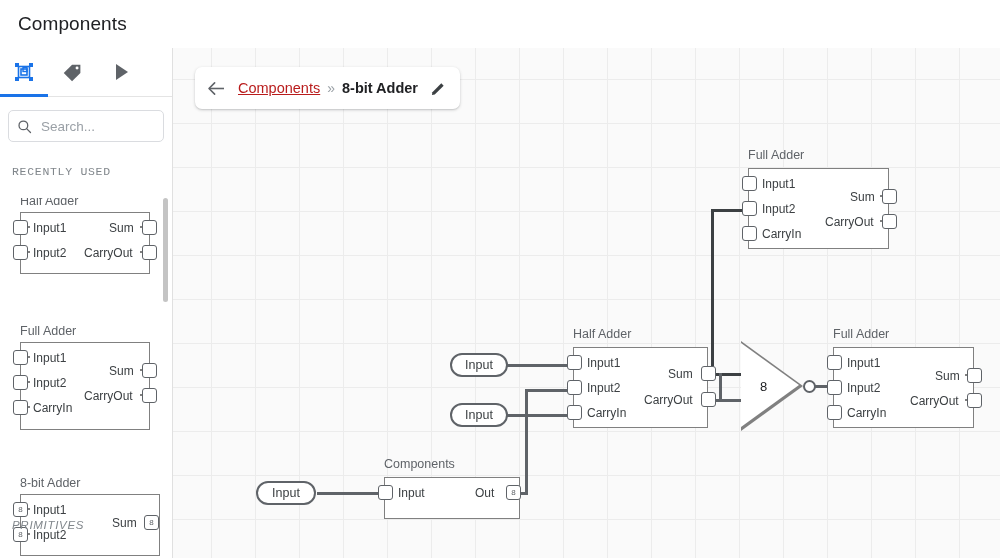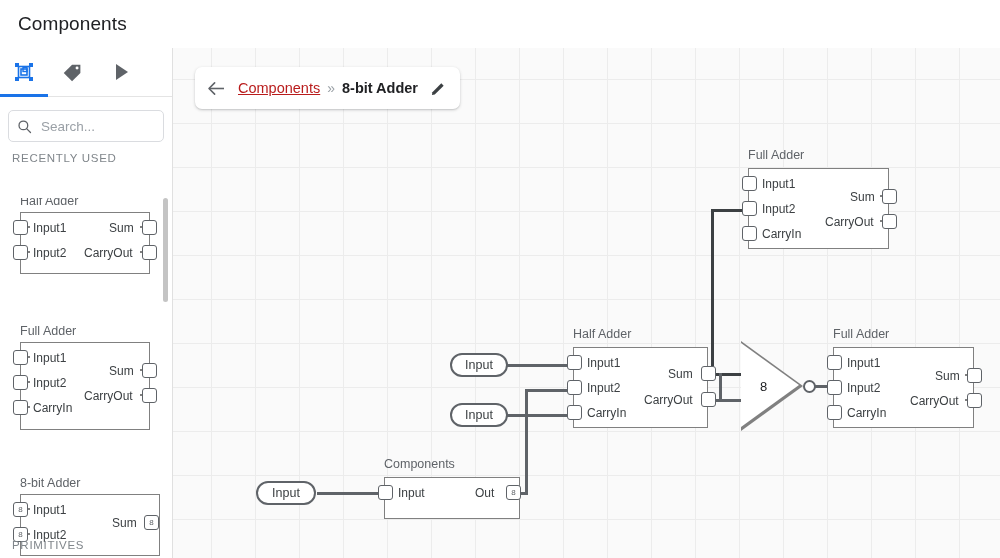--- a/index.html
+++ b/index.html
@@ -190,21 +190,21 @@
     <div class="search-box">
       <span class="search-icon">
         <svg width="15" height="15" viewBox="0 0 20 20">
           <circle cx="8.5" cy="8.5" r="5.8" fill="none" stroke="#5f6368" stroke-width="1.7"></circle>
           <line x1="12.8" y1="12.8" x2="18" y2="18" stroke="#5f6368" stroke-width="1.7" stroke-linecap="round"></line>
         </svg>
       </span>
       <input class="search-input" type="text" placeholder="Search..." style="">
     </div>
 
-    <div class="section-label" style="top:104px;">RECENTLY USED</div>
+    <div class="section-label" style="top:117px;font-family:Liberation Mono, monospace;">RECENTLY USED</div>
 
     <div class="palette">
 
       <div class="pal-item">
         <div class="pal-name" style="left:20px;top:-4px;">Half Adder</div>
         <div class="pal-box" style="left:20px;top:14px;width:130px;height:62px;"></div>
         <div class="port-stem" style="left:20px;top:28px;width:10px;height:2px;"></div>
         <div class="port" style="left:13px;top:22px;"></div>
         <div class="pin-label" style="left:33px;top:23px;">Input1</div>
         <div class="port-stem" style="left:20px;top:53px;width:10px;height:2px;"></div>
@@ -255,21 +255,21 @@
         <div class="port port-bus" style="left:144px;top:35px;">
           <span>8</span>
         </div>
         <div class="pin-label" style="left:112px;top:36px;">Sum</div>
       </div>
 
     </div>
 
     <div class="scroll-track"></div>
 
-    <div class="section-label" style="top:491px;">PRIMITIVES</div>
+    <div class="section-label" style="top:471px;font-style:italic;">PRIMITIVES</div>
   </div>
 
   <div class="canvas">
 
     <div class="breadcrumb">
       <span class="bc-back">
         <svg width="19" height="15" viewBox="0 0 20 16">
           <line x1="2" y1="8" x2="18" y2="8" stroke="#5f6368" stroke-width="1.7"></line>
           <polyline points="8,2 2,8 8,14" fill="none" stroke="#5f6368" stroke-width="1.7" stroke-linecap="round" stroke-linejoin="round"></polyline>
         </svg>

